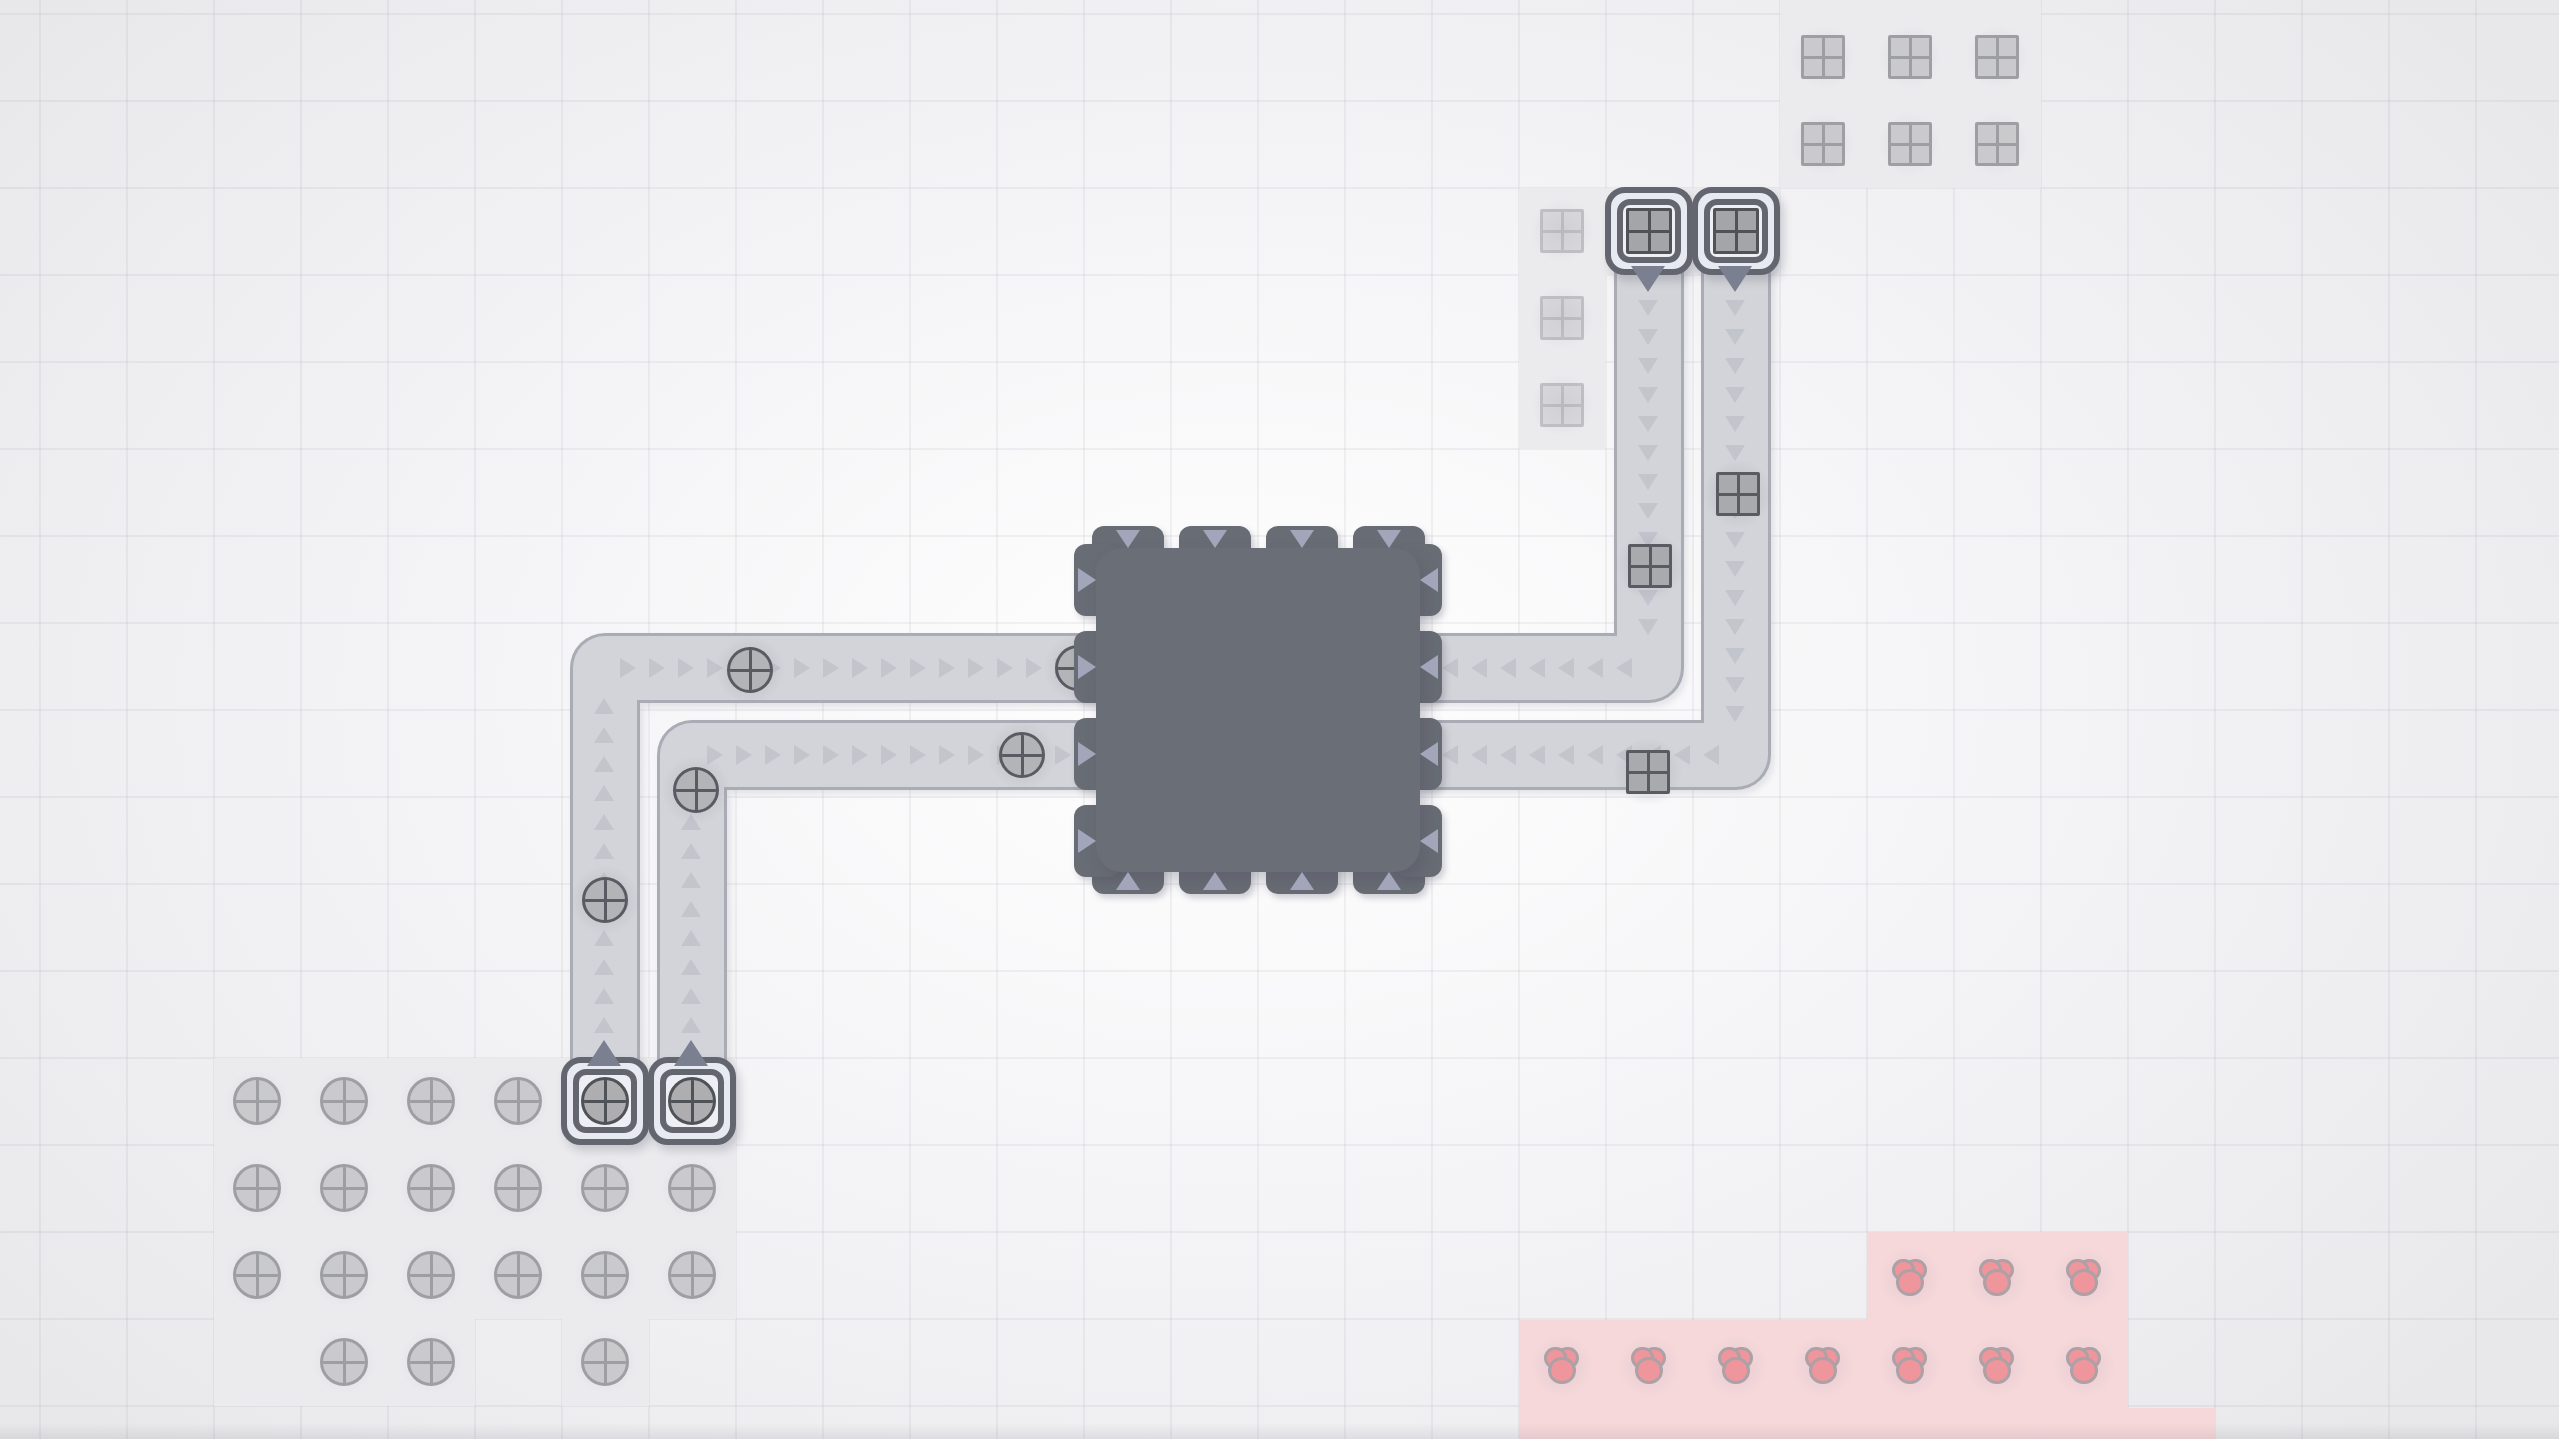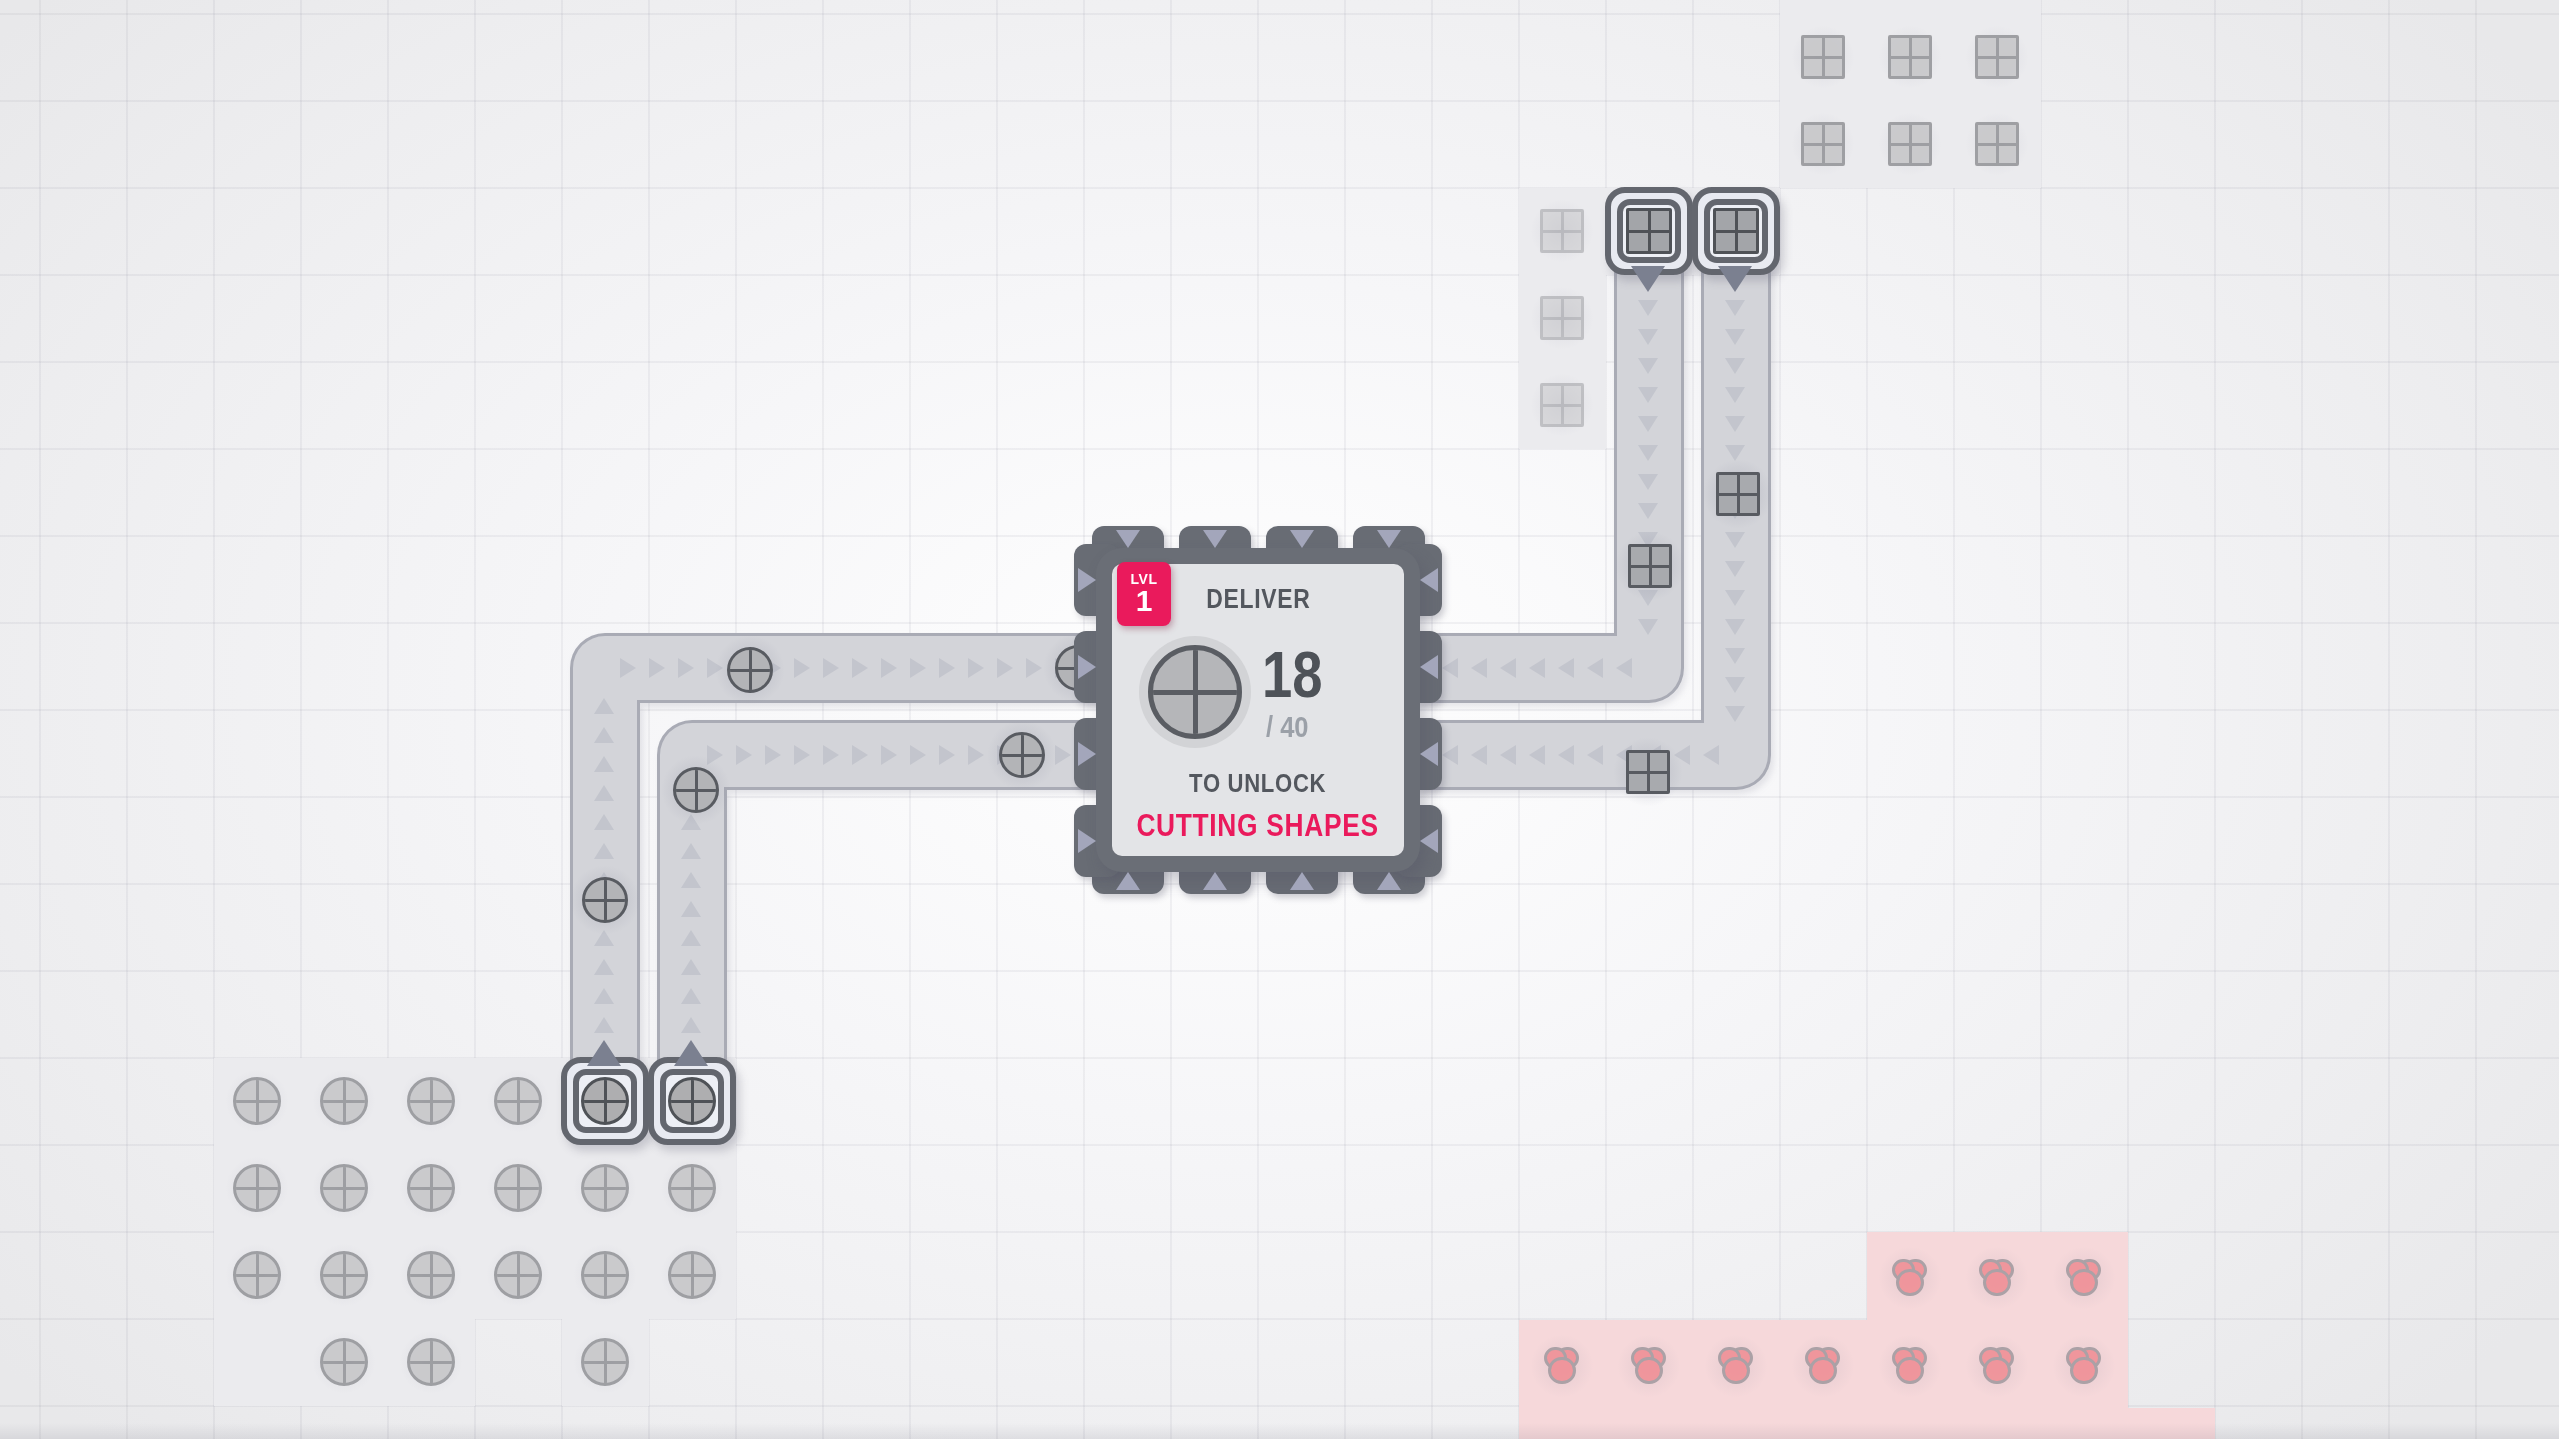--- a/index.html
+++ b/index.html
@@ -446,42 +446,20 @@
         <div class="abs" style="left: 0px; top: 0px; width: 88px; height: 88px; box-sizing: border-box; border: 6px solid rgb(99, 102, 110); border-radius: 20px; background: rgb(232, 234, 241); box-shadow: rgba(90, 90, 110, 0.25) 4px 6px 9px;"></div>
         <div class="abs" style="left: 12px; top: 12px; width: 64px; height: 64px; box-sizing: border-box; border: 6px solid rgb(99, 102, 110); border-radius: 13px; background: rgb(237, 239, 245);"></div>
         <div class="abs" style="left: 21px; top: 21px; width: 46px; height: 46px; box-sizing: border-box; border: 3px solid rgb(79, 82, 87); background: rgb(163, 165, 169); border-radius: 2px; overflow: hidden; opacity: 1;">
           <div class="abs" style="left: 0px; right: 0px; top: 50%; margin-top: -1.5px; height: 3px; background: rgb(79, 82, 87);"></div>
           <div class="abs" style="top: 0px; bottom: 0px; left: 50%; margin-left: -1.5px; width: 3px; background: rgb(79, 82, 87);"></div>
         </div>
       </div>
     </div>
 
   <div id="hub-body"></div>
-  <div id="hub-panel">
-    <div class="hub-badge accent-bg" style="background: rgb(234, 26, 92);">
-      <div class="lvl">LVL</div>
-      <div class="num">1</div>
-    </div>
-    <div class="hub-deliver">
-      <span class="cond">DELIVER</span>
-    </div>
-    <div class="hub-shape-bg"></div>
-    <div class="hub-shape">
-      <div class="hline"></div>
-      <div class="vline"></div>
-    </div>
-    <div class="hub-count">18</div>
-    <div class="hub-total">/ 40</div>
-    <div class="hub-unlock">
-      <span class="cond">TO UNLOCK</span>
-    </div>
-    <div class="hub-reward accent-text" style="color: rgb(234, 26, 92);">
-      <span class="cond">CUTTING SHAPES</span>
-    </div>
-  </div>
 
   <div id="bottom-shade"></div>
 <div class="abs hub-tab" style="left: 1092px; top: 526px; width: 72px; height: 46px;"></div>
     <div class="abs hub-tab" style="left: 1092px; top: 848px; width: 72px; height: 46px;"></div>
     <div class="abs belt-arrow" style="left: 1115.76px; top: 530px; border-left: 12.24px solid transparent; border-right: 12.24px solid transparent; border-bottom: 18px solid rgb(163, 166, 187); transform: rotate(180deg); z-index: 43;"></div>
     <div class="abs belt-arrow" style="left: 1115.76px; top: 872px; border-left: 12.24px solid transparent; border-right: 12.24px solid transparent; border-bottom: 18px solid rgb(163, 166, 187); transform: rotate(0deg); z-index: 43;"></div>
     <div class="abs hub-tab" style="left: 1179px; top: 526px; width: 72px; height: 46px;"></div>
     <div class="abs hub-tab" style="left: 1179px; top: 848px; width: 72px; height: 46px;"></div>
     <div class="abs belt-arrow" style="left: 1202.76px; top: 530px; border-left: 12.24px solid transparent; border-right: 12.24px solid transparent; border-bottom: 18px solid rgb(163, 166, 187); transform: rotate(180deg); z-index: 43;"></div>
     <div class="abs belt-arrow" style="left: 1202.76px; top: 872px; border-left: 12.24px solid transparent; border-right: 12.24px solid transparent; border-bottom: 18px solid rgb(163, 166, 187); transform: rotate(0deg); z-index: 43;"></div>

